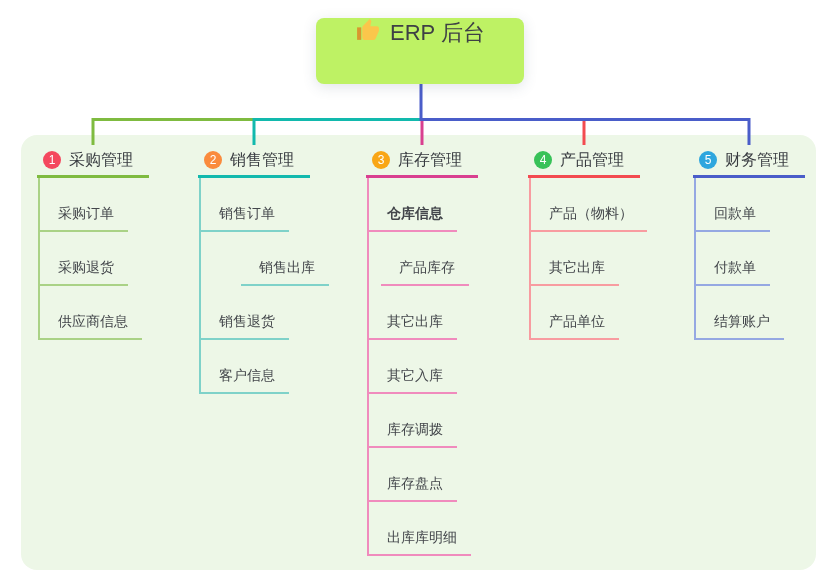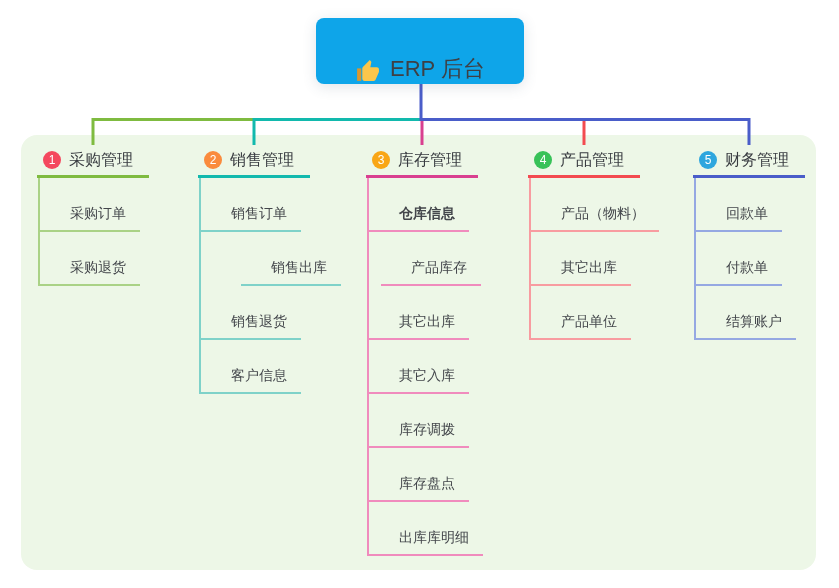--- a/index.html
+++ b/index.html
@@ -21,24 +21,24 @@
   }
   .connectors {
     position:absolute; left:0; top:0;
     width:839px; height:588px;
     pointer-events:none;
   }
   .root-node {
     position:absolute;
     left:316px; top:18px;
     width:208px; height:66px;
-    background:#0ea5e9;
+    background:#bef264;
     border-radius:8px;
     box-shadow:0 3px 14px rgba(70,90,110,0.16);
-    display:flex; align-items:flex-end; justify-content:center;
+    display:flex; align-items:flex-start; justify-content:center;
     gap:10px;
     font-size:22px;
     color:#3e4045;
     z-index:3;
   }
   .branch-header {
     position:absolute;
     top:145px;
     width:112px; height:33px;
     display:flex; align-items:center;
@@ -65,21 +65,21 @@
     border-left:2px solid #ccc;
     z-index:2;
   }
   .child-row {
     height:54px;
     display:flex;
     align-items:flex-end;
   }
   .child-label {
     display:inline-block;
-    padding:0 14px 7px 30px;
+    padding:0 14px 7px 18px;
     border-bottom:2px solid #ccc;
     font-size:14px;
     color:#43464b;
     white-space:nowrap;
   }
 </style>
 </head>
 <body>
 
 <div class="canvas">
@@ -107,20 +107,23 @@
         <span class="badge" style="background: rgb(244, 72, 94);">1</span>
         <span>采购管理</span>
       </div>
       <div class="children" style="left: 38px; border-left-color: rgb(170, 210, 134);">
         <div class="child-row">
           <span class="child-label" style="border-bottom-color: rgb(170, 210, 134);">采购订单</span>
         </div>
         <div class="child-row">
           <span class="child-label" style="border-bottom-color: rgb(170, 210, 134);">采购退货</span>
         </div>
+        <div class="child-row">
+          <span class="child-label" style="border-bottom-color: rgb(170, 210, 134);">供应商信息</span>
+        </div>
       </div>
       <div class="branch-header" style="left: 198px; border-bottom-color: rgb(18, 185, 173);">
         <span class="badge" style="background: rgb(250, 139, 61);">2</span>
         <span>销售管理</span>
       </div>
       <div class="children" style="left: 199px; border-left-color: rgb(127, 210, 201);">
         <div class="child-row">
           <span class="child-label" style="border-bottom-color: rgb(127, 210, 201);">销售订单</span>
         </div>
         <div class="child-row">

